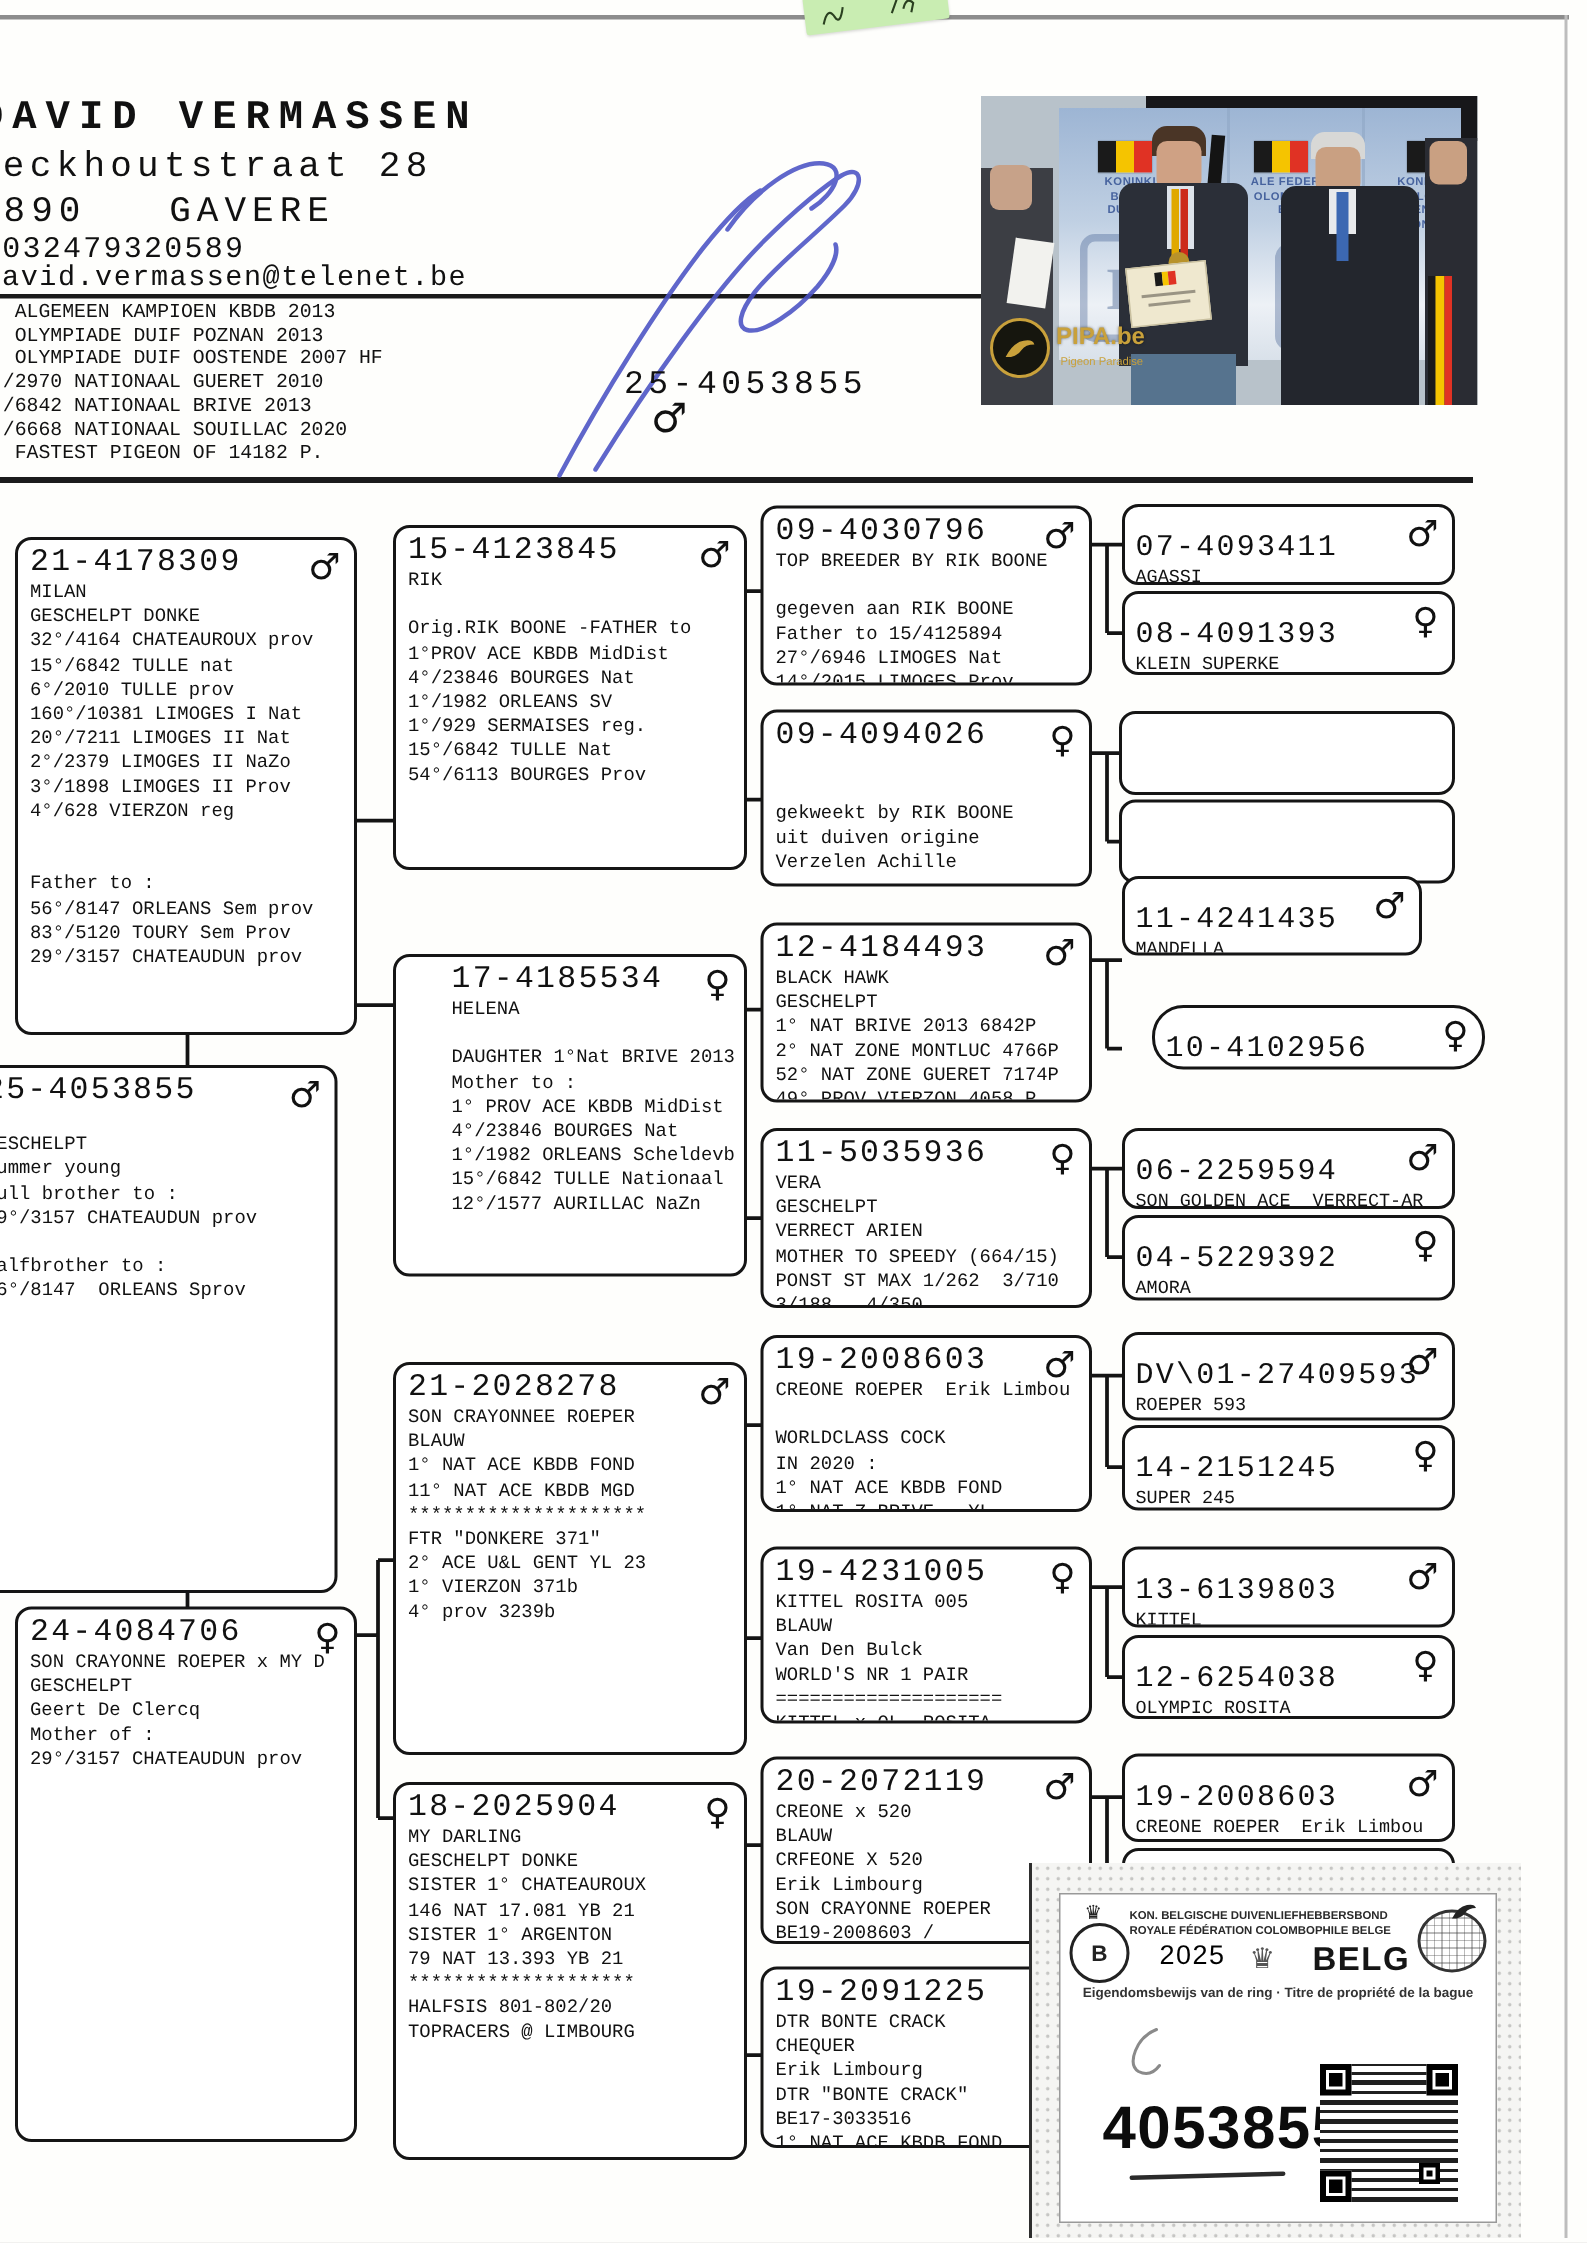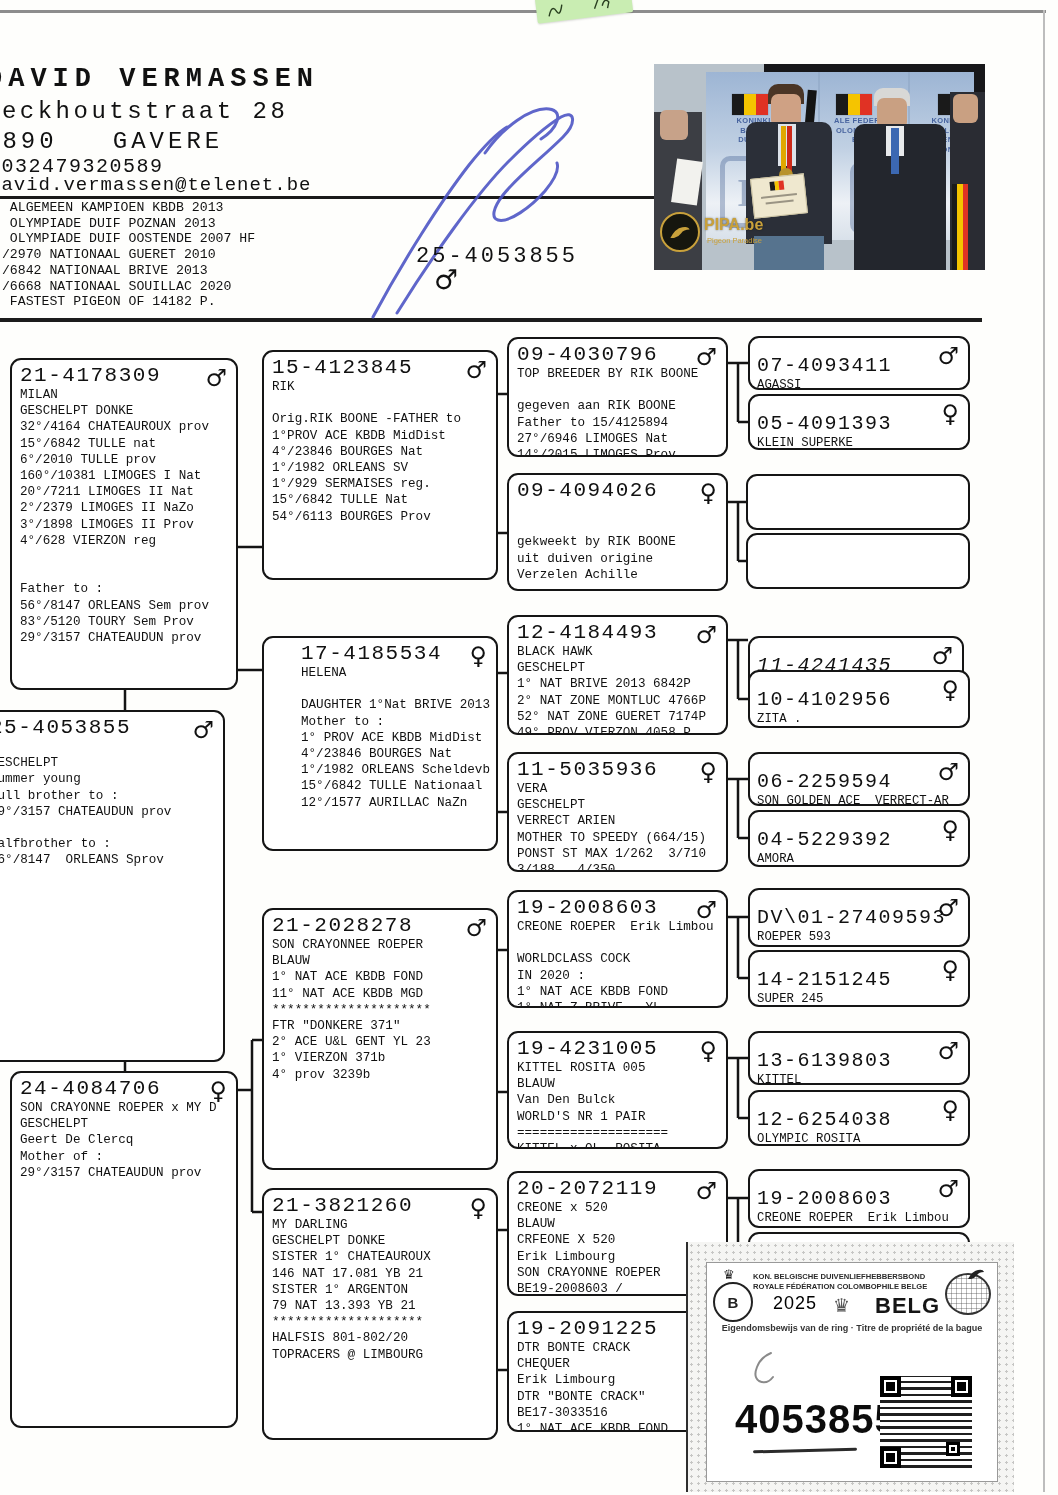--- a/index.html
+++ b/index.html
@@ -305,21 +305,21 @@
 1° NAT ACE KBDB FOND
 11° NAT ACE KBDB MGD
 *********************
 FTR "DONKERE 371"
 2° ACE U&amp;L GENT YL 23
 1° VIERZON 371b
 4° prov 3239b</div>
   </div>
 
   <div class="box" style="left:262px;top:1188px;width:236px;height:252px;">
-    <div class="ring">21-3821260</div>
+    <div class="ring">18-2025904</div>
     <div class="sex">♀</div>
     <div class="lines">MY DARLING
 GESCHELPT DONKE
 SISTER 1° CHATEAUROUX
 146 NAT 17.081 YB 21
 SISTER 1° ARGENTON
 79 NAT 13.393 YB 21
 ********************
 HALFSIS 801-802/20
 TOPRACERS @ LIMBOURG</div>
@@ -411,38 +411,38 @@
 BE17-3033516
 1° NAT ACE KBDB FOND</div>
   </div>
 
   <div class="box small" style="left:748px;top:336px;width:222px;height:54px;">
     <div class="ring">07-4093411</div>
     <div class="sex">♂</div>
     <div class="lines">AGASSI</div>
   </div>
   <div class="box small" style="left:748px;top:394px;width:222px;height:56px;">
-    <div class="ring">05-4091393</div>
+    <div class="ring">08-4091393</div>
     <div class="sex">♀</div>
     <div class="lines">KLEIN SUPERKE</div>
   </div>
   <div class="box small" style="left:746px;top:474px;width:224px;height:56px;">
     <div class="ring"></div>
     <div class="lines"></div>
   </div>
   <div class="box small" style="left:746px;top:533px;width:224px;height:56px;">
     <div class="ring"></div>
     <div class="lines"></div>
   </div>
-  <div class="box small" style="left:748px;top:636px;width:216px;height:53px;font-style:italic;">
+  <div class="box small" style="left:748px;top:584px;width:200px;height:53px;">
     <div class="ring">11-4241435</div>
     <div class="sex">♂</div>
     <div class="lines">MANDELLA</div>
   </div>
-  <div class="box small" style="left:748px;top:670px;width:222px;height:58px;">
+  <div class="box small" style="left:768px;top:670px;width:222px;height:43px;border-radius:21px;">
     <div class="ring">10-4102956</div>
     <div class="sex">♀</div>
     <div class="lines">ZITA .</div>
   </div>
   <div class="box small" style="left:748px;top:752px;width:222px;height:54px;">
     <div class="ring">06-2259594</div>
     <div class="sex">♂</div>
     <div class="lines">SON GOLDEN ACE  VERRECT-AR</div>
   </div>
   <div class="box small" style="left:748px;top:810px;width:222px;height:57px;">

